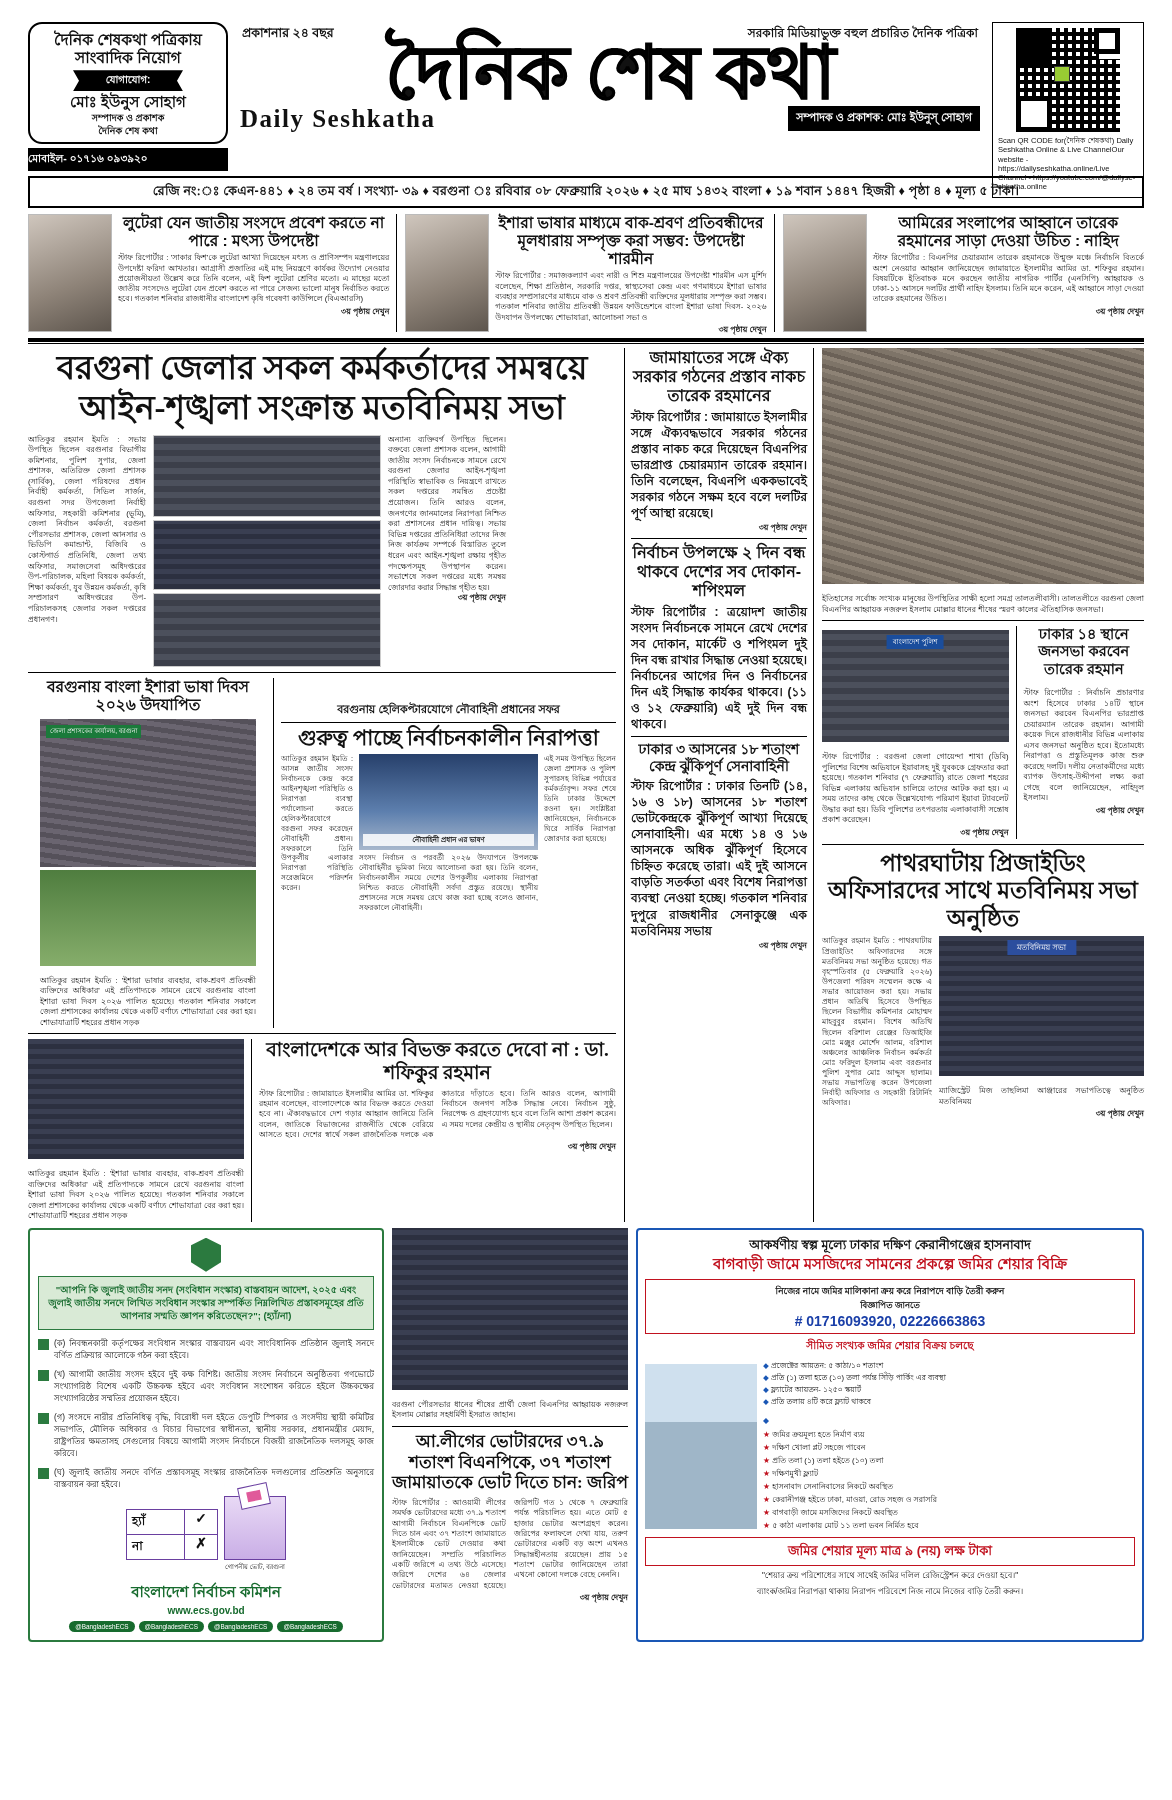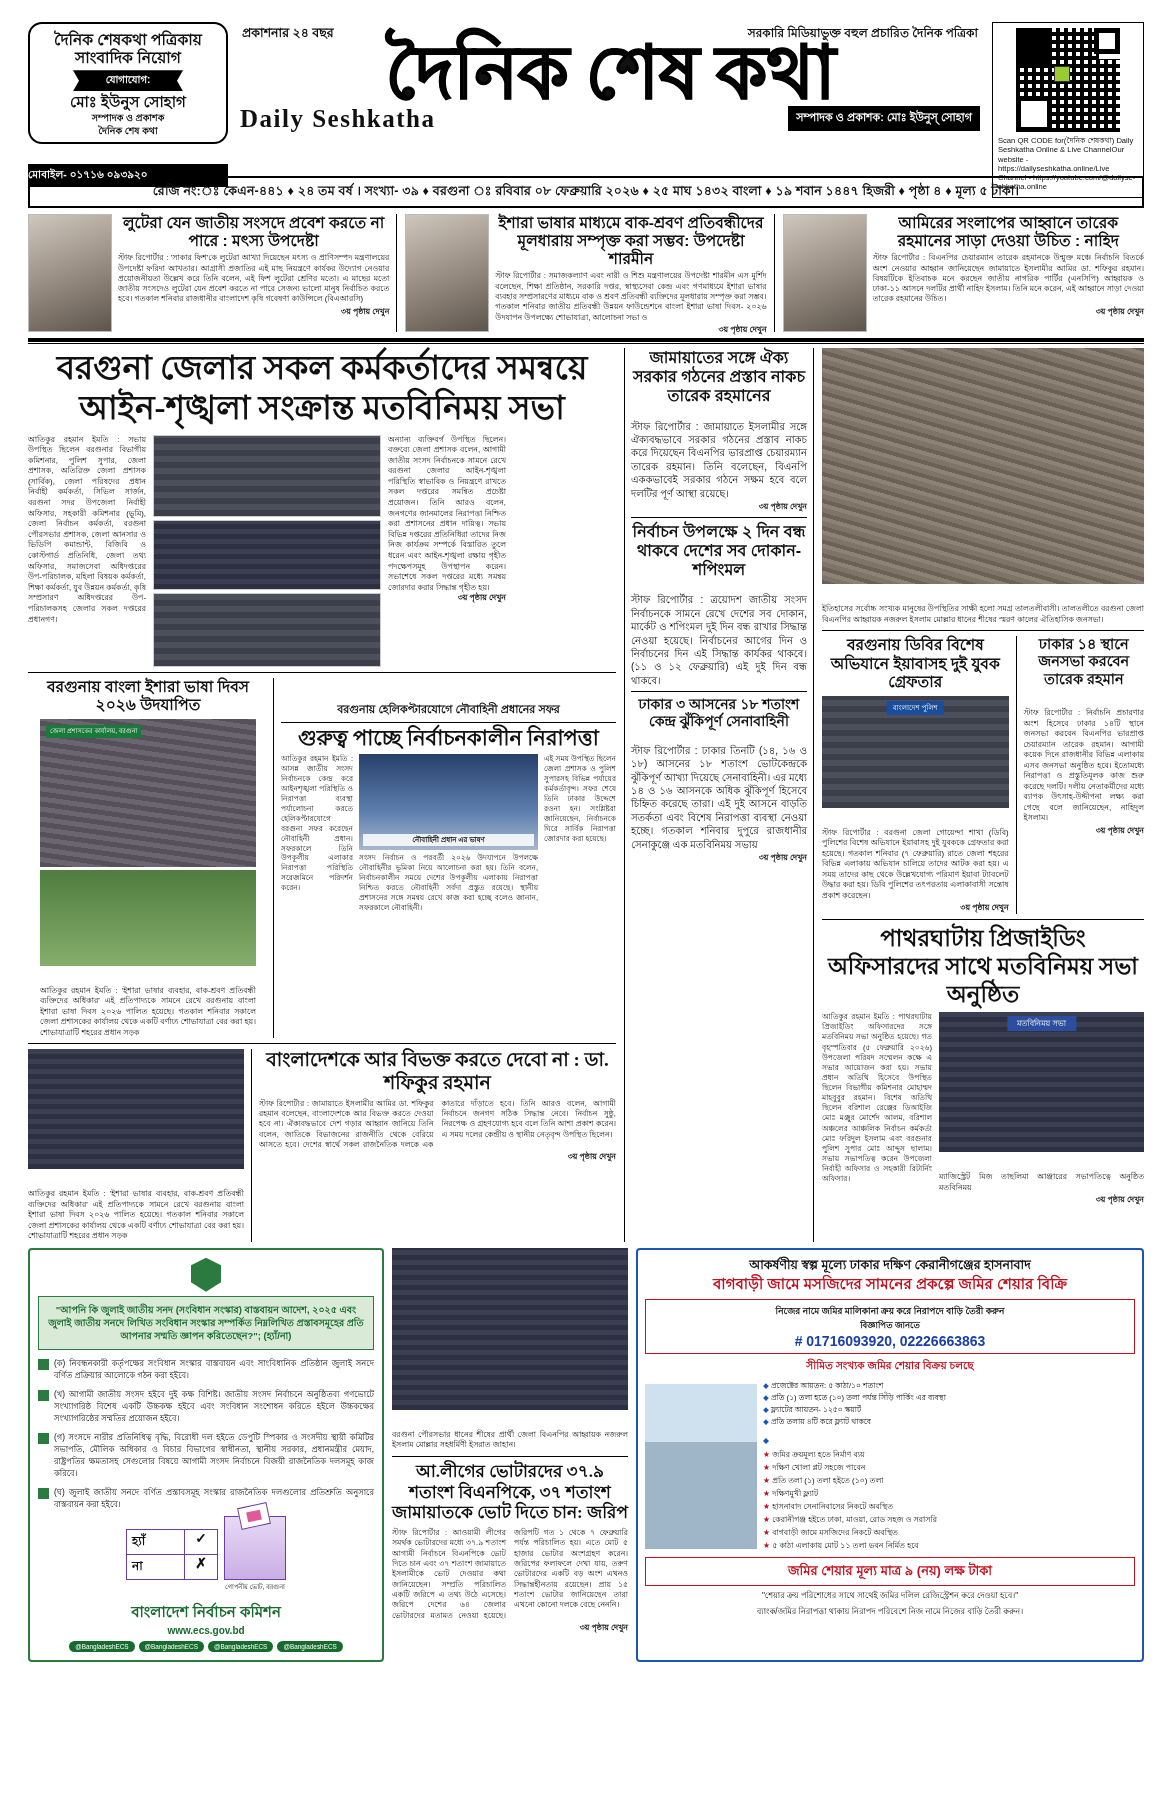--- a/index.html
+++ b/index.html
@@ -21,21 +21,21 @@
   }
   .hire-l1 { font-size: 15.5px; font-weight: 700; line-height: 1.18; }
   .hire-ribbon {
     background:#000; color:#fff; font-size: 10px; font-weight:700;
     margin: 3px auto 2px; padding: 2px 16px; display:inline-block;
     clip-path: polygon(0 0, 6px 50%, 0 100%, 100% 100%, calc(100% - 6px) 50%, 100% 0);
     width: 110px;
   }
   .hire-l2 { font-size: 15px; font-weight:700; line-height:1.15; }
   .hire-l3 { font-size: 9.5px; font-weight:700; line-height:1.3; margin-top:1px; }
-  .hire-mobile { background:#000; color:#fff; font-size:10.5px; font-weight:700; padding:3px 0; margin-top:20px; }
+  .hire-mobile { background:#000; color:#fff; font-size:10.5px; font-weight:700; padding:3px 0; margin-top:4px; }
 
   .mast-center { flex: 1; text-align: center; position: relative; padding-top: 2px; }
   .mast-top-row { display:flex; justify-content:space-between; align-items:baseline; padding: 0 6px; }
   .mast-years { font-size: 12.5px; font-weight: 700; }
   .mast-govt { font-size: 12px; font-weight: 700; }
   .logo-bn {
     font-size: 74px; font-weight: 900; letter-spacing: -1px; line-height: 0.9;
     margin-top: -4px; font-family: "Liberation Serif", serif;
     -webkit-text-stroke: 1px #000;
   }
@@ -92,26 +92,26 @@
   }
   .byline-block { display:flex; gap:7px; margin-top:6px; }
   .col-narrow { width:118px; flex:0 0 118px; font-size:7.8px; line-height:1.36; text-align:justify; }
   .photo-stack { width: 228px; flex:0 0 228px; display:flex; flex-direction:column; gap:3px; }
   .ph { width:100%; border:1px solid #ccc; }
 
   .sub-head { font-size: 15.5px; font-weight:800; text-align:center; line-height:1.2; }
   .body-sm { font-size:7.7px; line-height:1.34; text-align:justify; }
 
   .mid-head { font-size:16px; font-weight:800; text-align:center; line-height:1.2; }
-  .mid-text { font-size:10px; line-height:1.34; text-align:justify; margin-top:14px; }
+  .mid-text { font-size:12px; line-height:1.34; text-align:justify; margin-top:3px;font-weight:bold; }
 
   .divider { border-top:1.5px solid #000; margin:5px 0; }
   .divider-thin { border-top:1px solid #000; margin:4px 0; }
 
-  .cap { font-size:7.8px; line-height:1.35; text-align:justify; margin-top:20px; }
+  .cap { font-size:7.8px; line-height:1.35; text-align:justify; margin-top:10px; }
 
   .two-col { column-count:2; column-gap:8px; }
 
   
   .img { position:relative; overflow:hidden; background:#d8d8d8; }
   .img.crowd { background:
       repeating-linear-gradient(16deg,#6b6157 0 4px,#7e7468 4px 9px,#8d8275 9px 13px),
       linear-gradient(#b9c4cf,#8a8070); }
   .img.meet { background:
       repeating-linear-gradient(0deg,#3c3f4a 0 6px,#4c505c 6px 12px),
@@ -326,21 +326,20 @@
     </div>
 
     <div class="col-right">
       <div class="img crowd" style="height:236px;"></div>
       <div class="cap">ইতিহাসের সর্বোচ্চ সংখ্যক মানুষের উপস্থিতির সাক্ষী হলো সমগ্র তালতলীবাসী। তালতলীতে বরগুনা জেলা বিএনপির আহ্বায়ক নজরুল ইসলাম মোল্লার ধানের শীষের স্মরণ কালের ঐতিহাসিক জনসভা।</div>
 
       <div class="divider"></div>
 
       <div style="display:flex;gap:7px;">
         <div style="flex:1.55;">
-          <div class="sub-head">বরগুনায় ডিবির বিশেষ অভিযানে ইয়াবাসহ দুই যুবক গ্রেফতার</div>
           <div class="img meet" style="height:112px;margin-top:4px;position:relative;">
             <div style="position:absolute;top:5px;left:50%;transform:translateX(-50%);background:#1a4d9c;color:#fff;font-size:7px;padding:1px 6px;">বাংলাদেশ পুলিশ</div>
           </div>
           <div class="cap">স্টাফ রিপোর্টার : বরগুনা জেলা গোয়েন্দা শাখা (ডিবি) পুলিশের বিশেষ অভিযানে ইয়াবাসহ দুই যুবককে গ্রেফতার করা হয়েছে। গতকাল শনিবার (৭ ফেব্রুয়ারি) রাতে জেলা শহরের বিভিন্ন এলাকায় অভিযান চালিয়ে তাদের আটক করা হয়। এ সময় তাদের কাছ থেকে উল্লেখযোগ্য পরিমাণ ইয়াবা ট্যাবলেট উদ্ধার করা হয়। ডিবি পুলিশের তৎপরতায় এলাকাবাসী সন্তোষ প্রকাশ করেছেন।</div>
           <span class="see-more">৩য় পৃষ্ঠায় দেখুন</span>
         </div>
         <div style="flex:1;border-left:1px solid #000;padding-left:7px;">
           <div class="sub-head" style="font-size:14.5px;">ঢাকার ১৪ স্থানে জনসভা করবেন তারেক রহমান</div>
           <div class="cap">স্টাফ রিপোর্টার : নির্বাচনি প্রচারণার অংশ হিসেবে ঢাকার ১৪টি স্থানে জনসভা করবেন বিএনপির ভারপ্রাপ্ত চেয়ারম্যান তারেক রহমান। আগামী কয়েক দিনে রাজধানীর বিভিন্ন এলাকায় এসব জনসভা অনুষ্ঠিত হবে। ইতোমধ্যে নিরাপত্তা ও প্রস্তুতিমূলক কাজ শুরু করেছে দলটি। দলীয় নেতাকর্মীদের মধ্যে ব্যাপক উৎসাহ-উদ্দীপনা লক্ষ্য করা গেছে বলে জানিয়েছেন, নাহিদুল ইসলাম।</div>
           <span class="see-more">৩য় পৃষ্ঠায় দেখুন</span>

